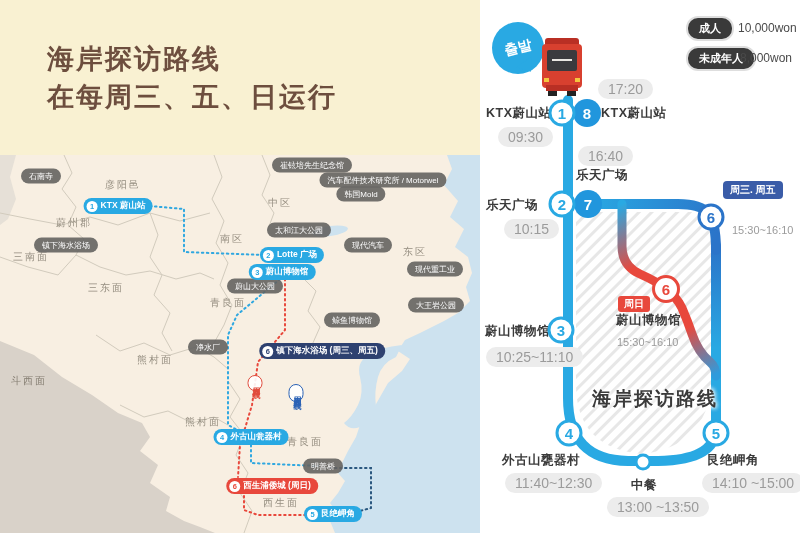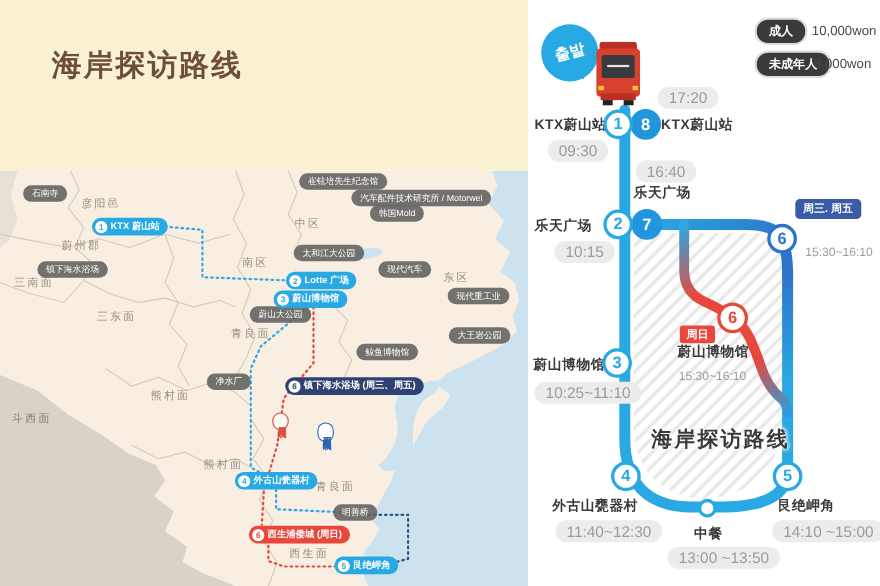--- a/index.html
+++ b/index.html
@@ -49,20 +49,21 @@
                  border:9px solid transparent;border-top:12px solid #29a9e3;transform:rotate(-35deg);}
 </style>
 </head>
 <body>
 
 <div class="stage">
 
   <div class="left">
     <div class="title-block">
       <div>海岸探访路线</div>
+      <div>在每周三、五、日运行</div>
     </div>
 
     <div class="map">
       <svg width="480" height="378" viewBox="0 0 480 378">
 
         <path fill="#cde2ef" d="M447,0 L452,14 444,30 458,46 450,62 464,74 455,92
           468,102 472,118 466,132 470,146 458,158 444,166 432,172 420,178 405,185 398,196 410,204 402,216
           388,228 380,242 372,256 360,270 356,282 348,296 342,308 338,318 345,326 338,338 330,348 336,356
           330,366 335,378 L480,378 L480,0 Z"></path>
 
@@ -92,21 +93,21 @@
           <path stroke="#2fa7e0" d="M150,51 184,54 184,97 264,100"></path>
           <path stroke="#2fa7e0" d="M280,124 237,160 228,180 228,270 243,278"></path>
           <path stroke="#2fa7e0" d="M251,290 251,308 318,311"></path>
           <path stroke="#29567e" d="M330,313 371,313 371,353 352,358"></path>
           <path stroke="#e8483c" d="M285,124 285,175 258,207 252,250 240,290 238,322"></path>
           <path stroke="#e8483c" d="M244,341 244,355 258,360 330,360"></path>
         </g>
       </svg>
 
       <div id="map-labels">
-          <span class="region lbl" style="left: 92px; top: 30px;">彦阳邑</span>
+          <span class="region lbl" style="left: 123px; top: 30px;">彦阳邑</span>
           <span class="region lbl" style="left: 74px; top: 68px;">蔚州郡</span>
           <span class="region lbl" style="left: 31px; top: 102px;">三南面</span>
           <span class="region lbl" style="left: 106px; top: 133px;">三东面</span>
           <span class="region on-gray lbl" style="left: 29px; top: 226px;">斗西面</span>
           <span class="region lbl" style="left: 155px; top: 205px;">熊村面</span>
           <span class="region lbl" style="left: 203px; top: 267px;">熊村面</span>
           <span class="region lbl" style="left: 280px; top: 48px; text-align: right;">中区</span>
           <span class="region lbl" style="left: 232px; top: 84px;">南区</span>
           <span class="region lbl" style="left: 415px; top: 97px;">东区</span>
           <span class="region lbl" style="left: 228px; top: 148px;">青良面</span>

